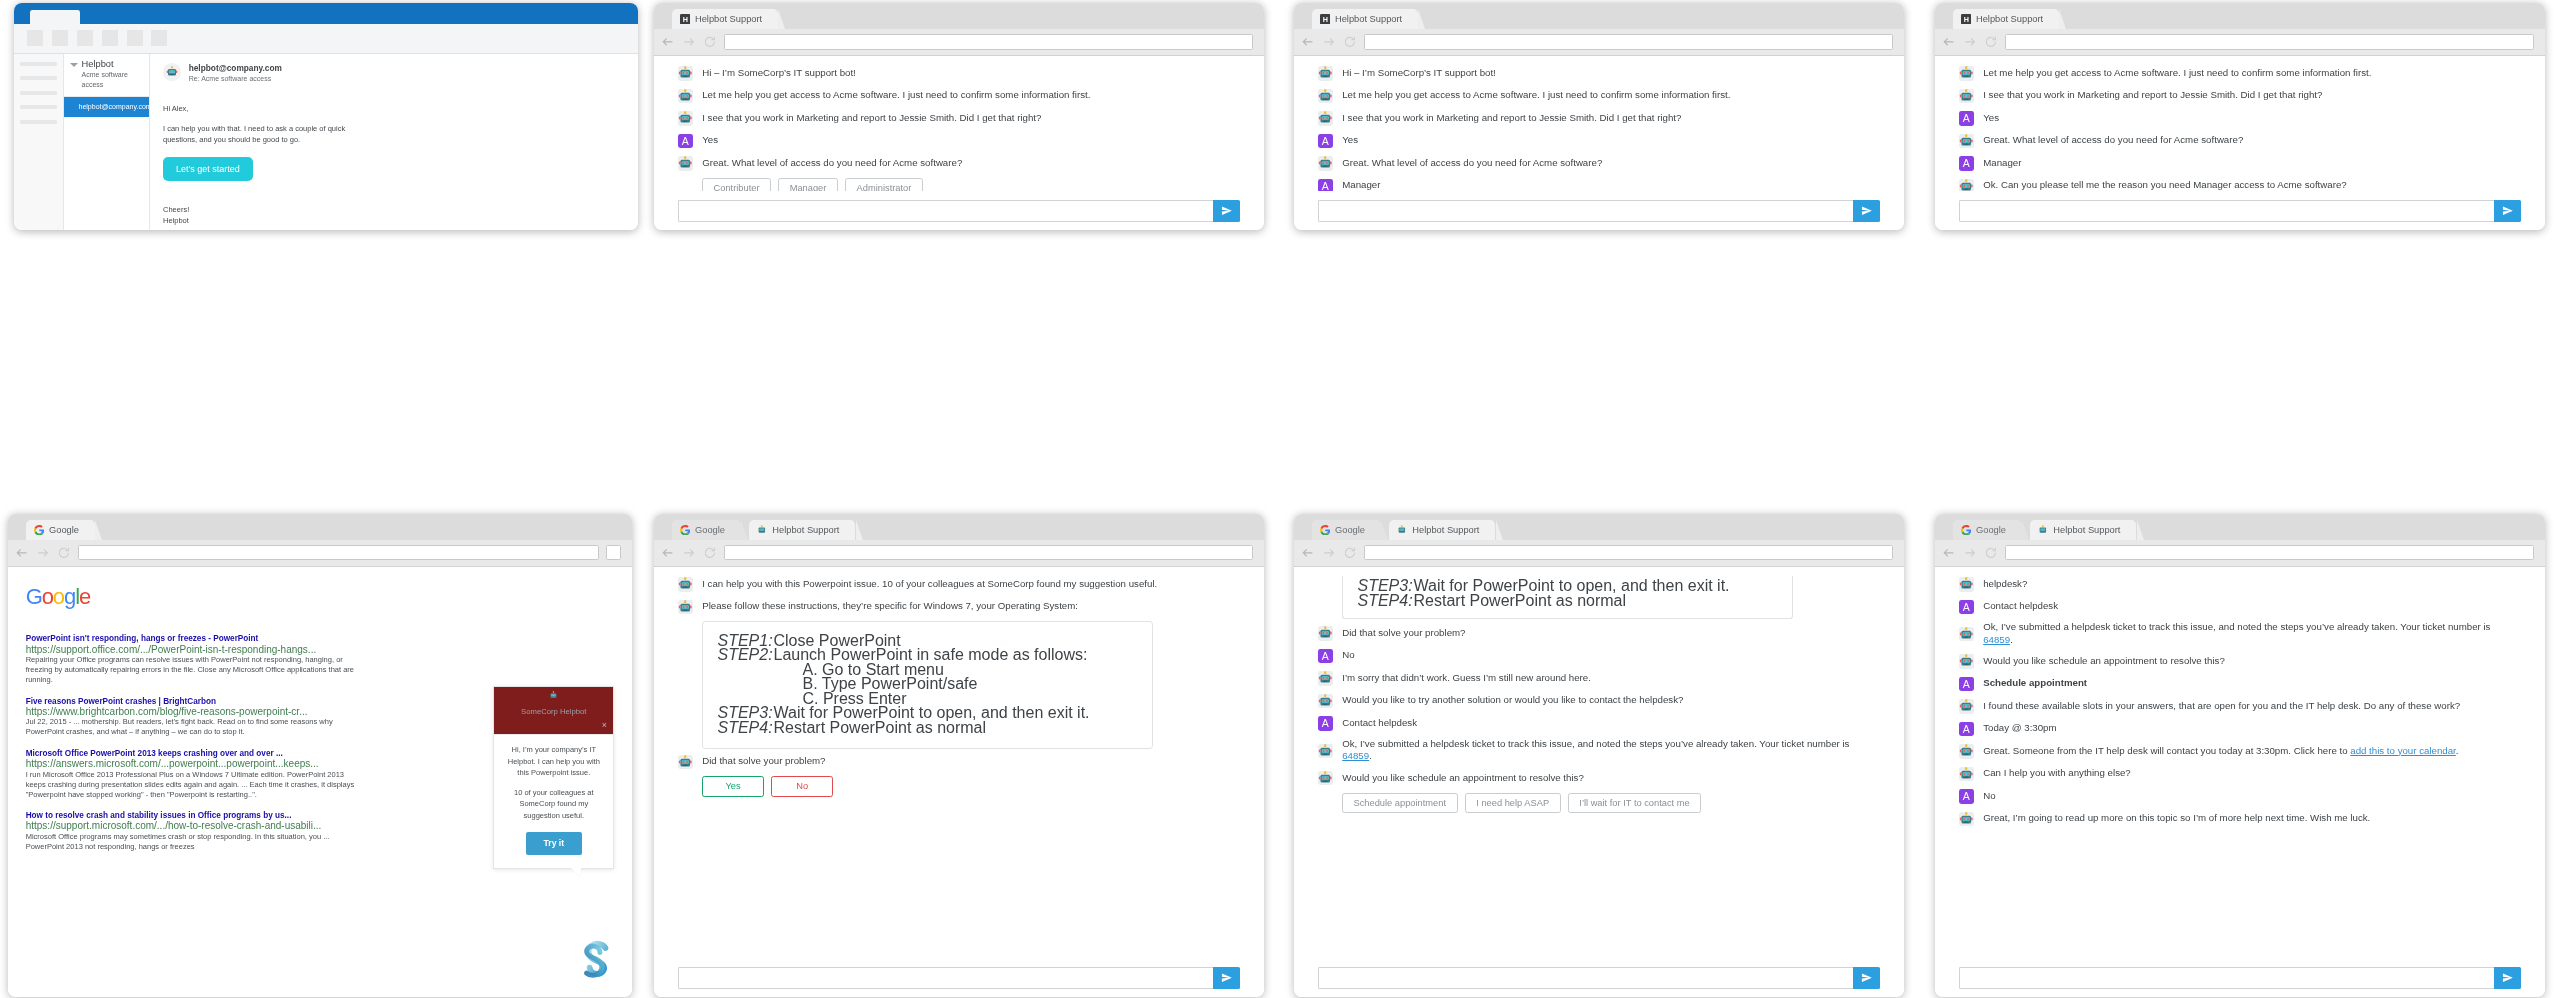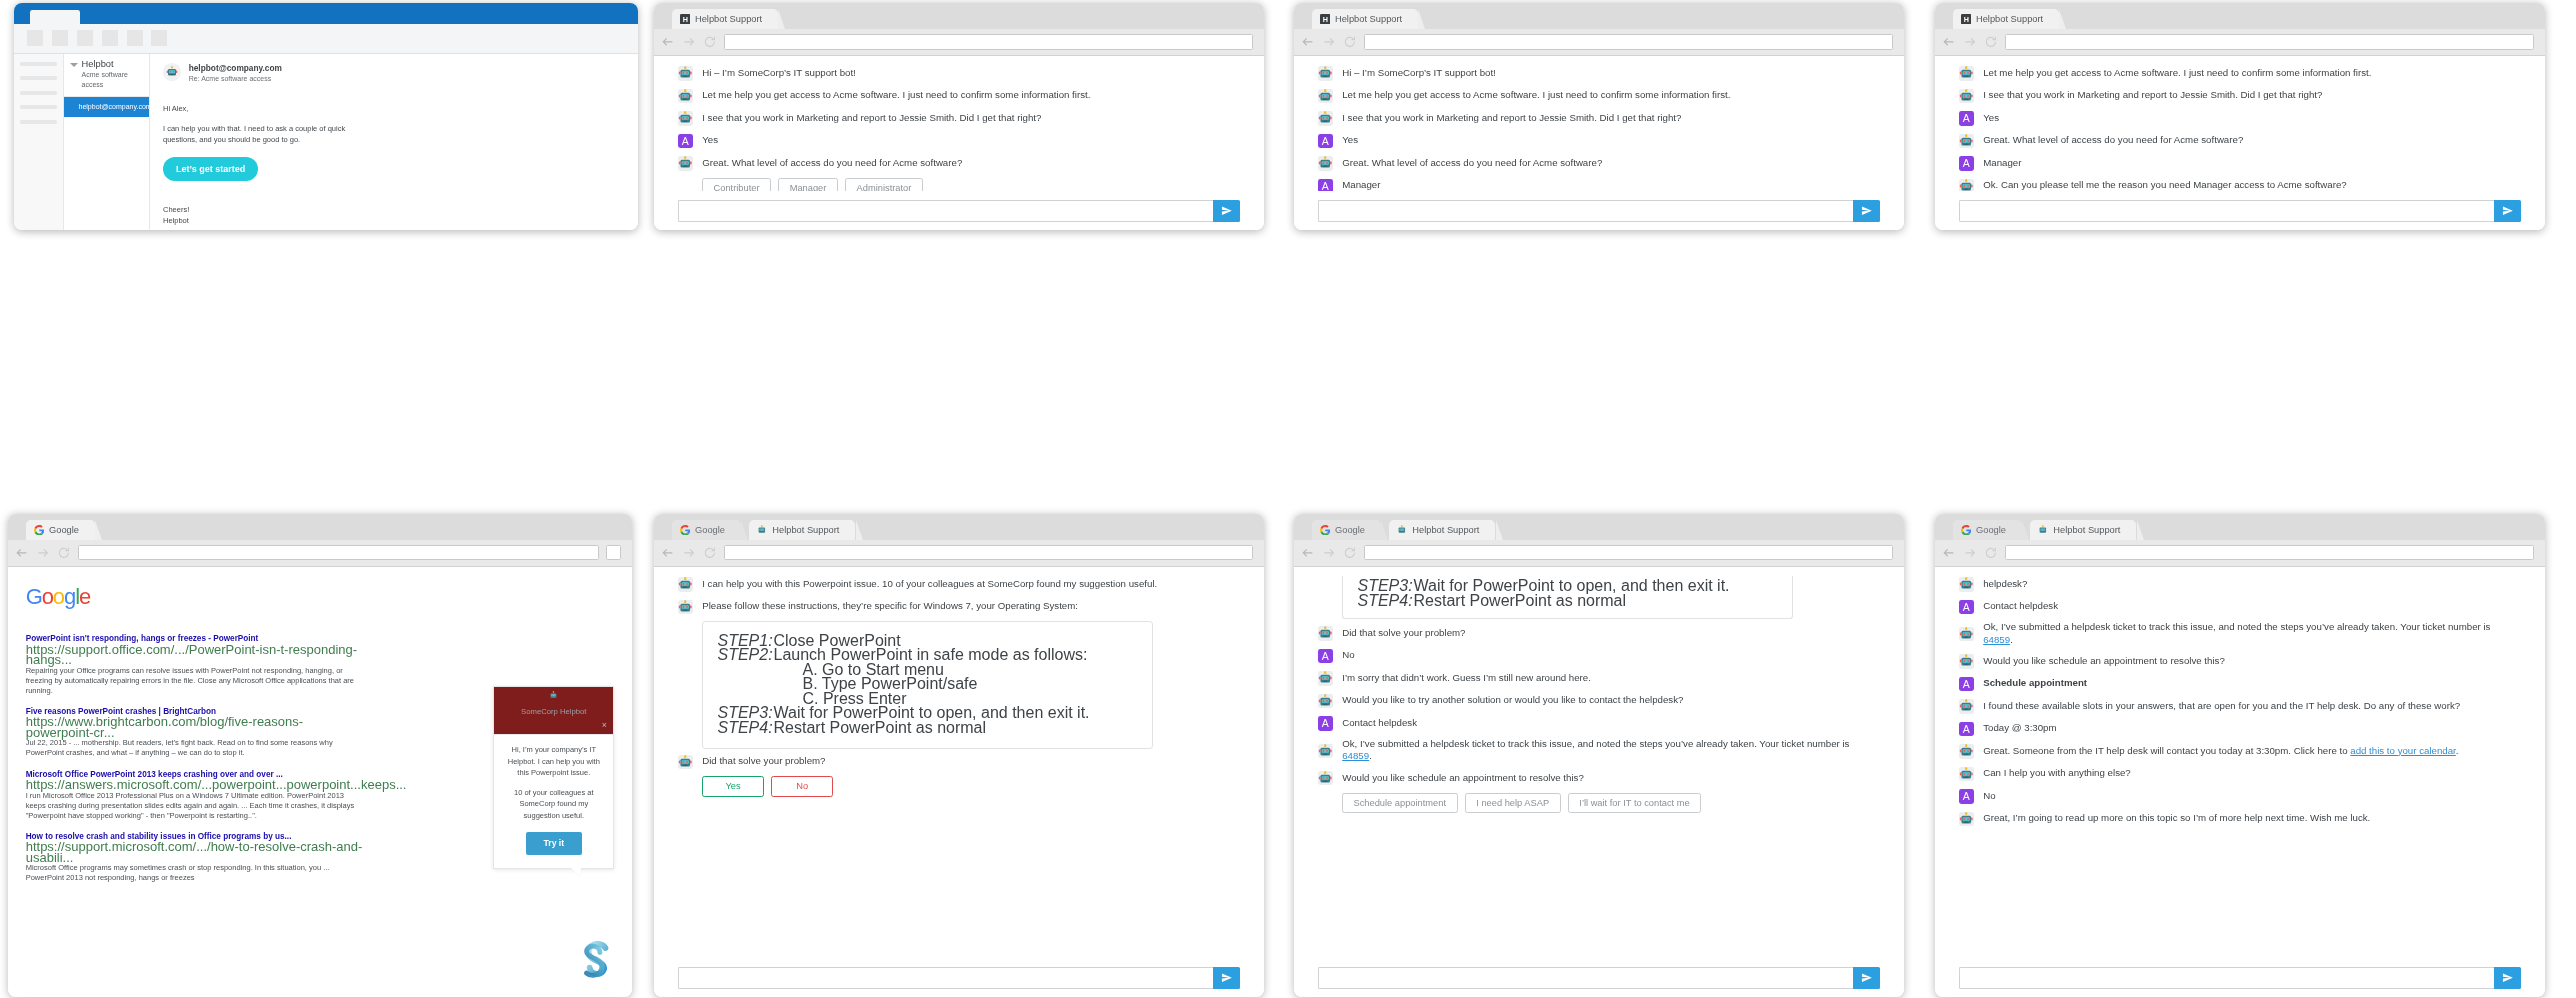--- a/index.html
+++ b/index.html
@@ -215,40 +215,40 @@
   .mail-head { display: flex; gap: 8px; align-items: flex-start; }
   .mail-avatar {
     width: 17.7px; height: 17.7px; border-radius: 50%; background: #f0f1f2;
     display: flex; align-items: center; justify-content: center; flex: 0 0 auto;
   }
   .mail-from { font-size: 8.3px; color: #3f4447; font-weight: bold; line-height: 10.5px; }
   .mail-subj { font-size: 7px; color: #6b7075; line-height: 9.7px; }
   .mail-body { margin-top: 20px; font-size: 7.5px; color: #44484c; line-height: 11.3px; }
   .mail-cta {
     display: inline-block; margin: 12px 0 0 0;
-    background: #21cbdb; color: #fff; font-weight: bold;
-    font-size: 9px; padding: 6.4px 13px; border-radius: 12px;
+    background: #21cbdb; color: #fff; font-weight: normal;
+    font-size: 9px; padding: 6.4px 13px; border-radius: 5px;
   }
   .mail-sign { margin-top: 22.5px; font-size: 7.5px; color: #44484c; line-height: 11.3px; }
 
   
   .serp { flex: 1 1 auto; background: #fff; padding: 17.7px 17.7px 0 17.7px; position: relative; overflow: hidden; }
   .serp-top { display: flex; align-items: center; gap: 9.7px; }
   .glogo { font-size: 22px; letter-spacing: -1.1px; font-family: "Liberation Sans", sans-serif; }
   .glogo .b { color:#4285F4; } .glogo .r { color:#EA4335; }
   .glogo .y { color:#FBBC05; } .glogo .g { color:#34A853; }
   .gsearch {
     flex: 1 1 auto; height: 20px; border: 0.8px solid #d4d6d9; border-radius: 1.6px;
     display: flex; align-items: center; padding: 0 8px;
     font-size: 8.3px; color: #3d4246;
   }
   .results { margin-top: 23px; width: 338px; }
   .res { margin-bottom: 10.5px; }
   .res-t { color: #1a0dab; font-size: 8.2px; font-weight: bold; line-height: 11.3px; }
-  .res-u { color: #3f7d4f; font-size: 13px; line-height: 10.5px; }
+  .res-u { color: #3f7d4f; font-size: 10px; line-height: 10.5px; }
   .res-s { color: #4a4f54; font-size: 7.5px; line-height: 10px; }
 
   .popup {
     position: absolute; right: 17.7px; top: 119px;
     width: 121px; background: #fff;
     border: 0.8px solid #e3e5e7;
     box-shadow: 0 0.8px 4px rgba(0,0,0,.10);
   }
   .popup-hd {
     background:#7f1d1d; border-bottom:0.8px solid #e8e9ea;

